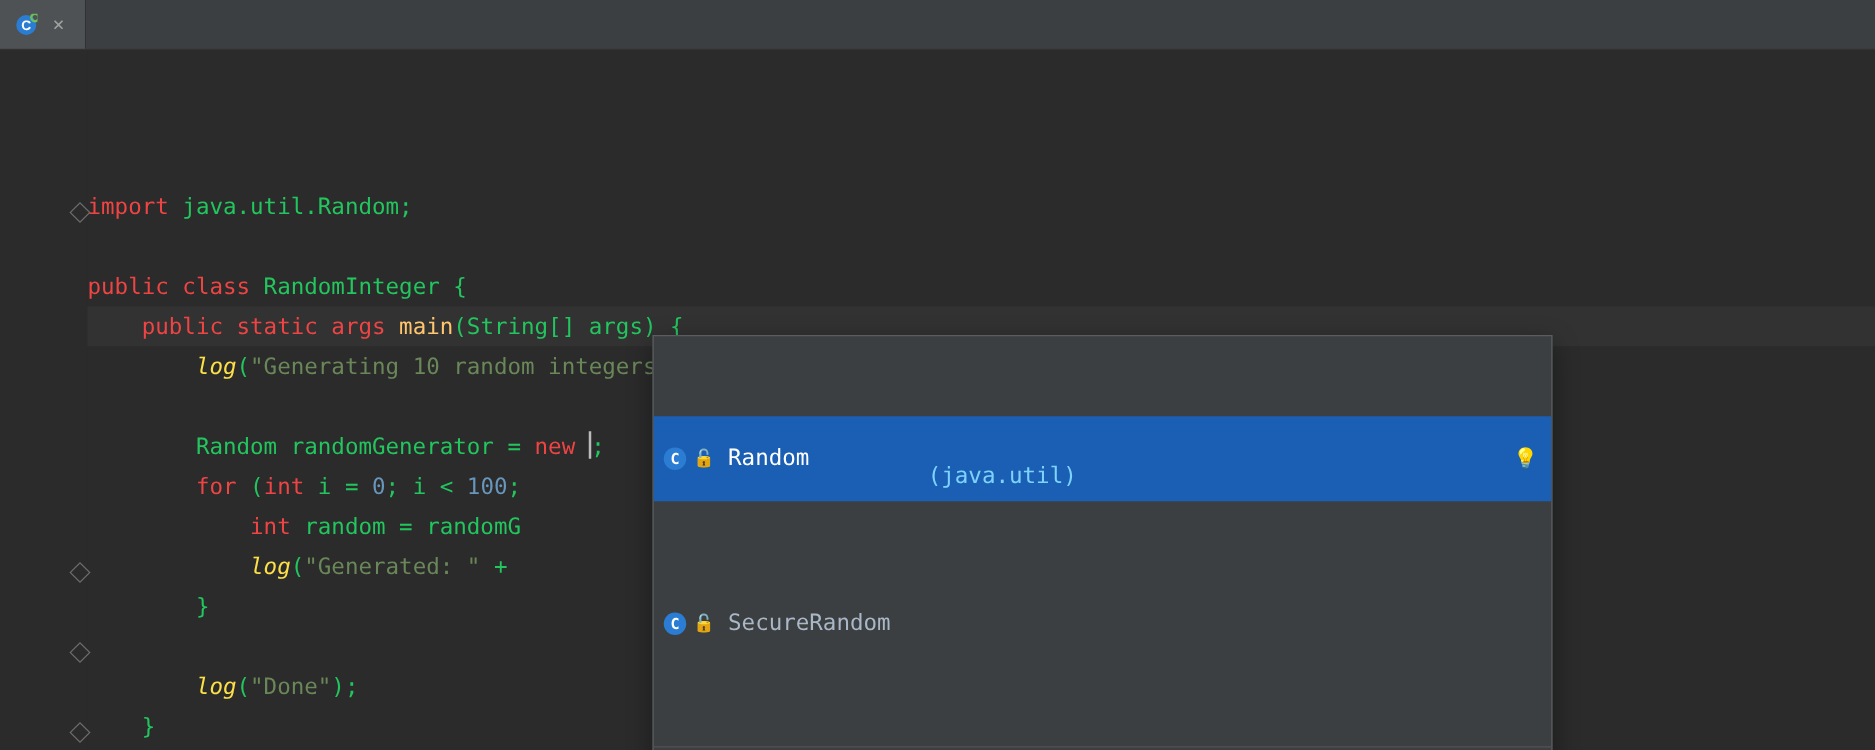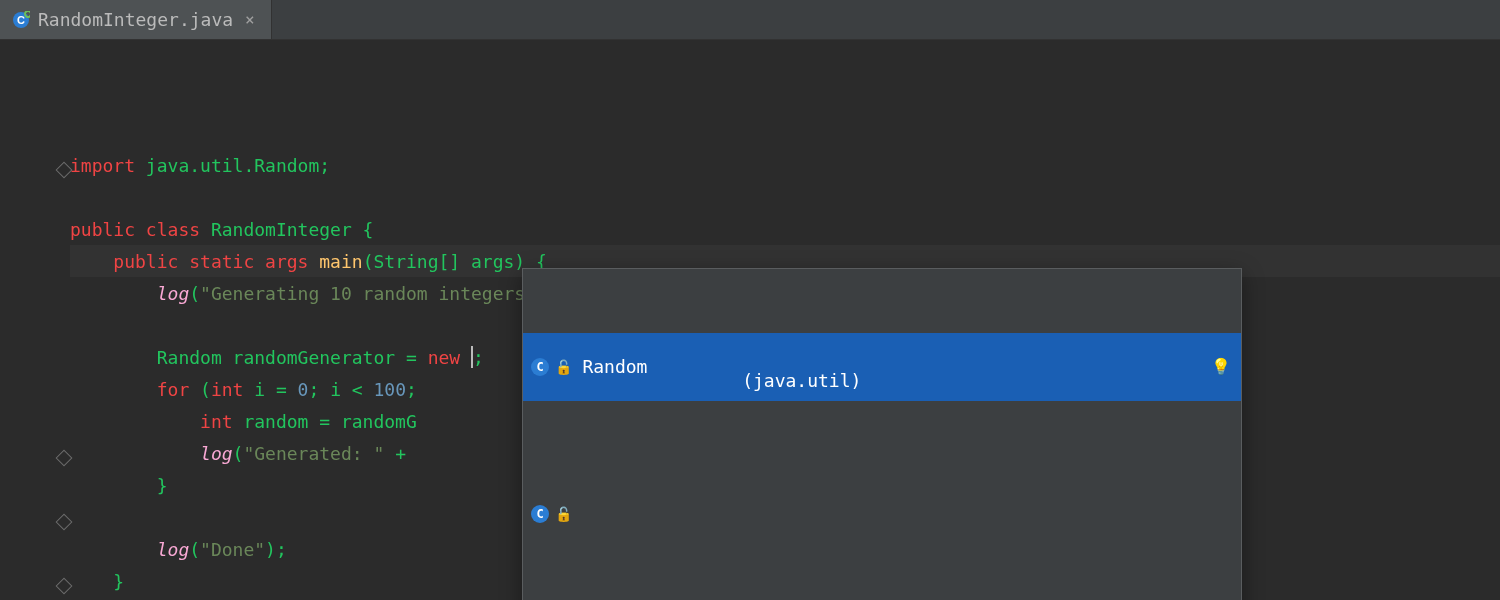--- a/index.html
+++ b/index.html
@@ -62,21 +62,21 @@
   .hl-line {
     position:absolute;
     left:0; right:0;
     height:32px;
     background:#323232;
   }
   .kw   { color:#ef4444; }
   .str  { color:#6a8759; }
   .num  { color:#6897bb; }
   .fn   { color:#ffc66d;text-align:center; }
-  .fni  { color:#f9a8d4; font-style:italic; }
+  .fni  { color:#fde047; font-style:italic; }
   .pln  { color:#22c55e; }
   .caret {
     display:inline-block; width:2px; height:22px;
     background:#bbbbbb; vertical-align:middle; margin-bottom:4px;
   }
 
   .popup {
     position:absolute;
     background:#3c3f41;
     border:1px solid #5a5d5f;
@@ -84,21 +84,21 @@
     font-size:18px;
     min-width:720px;
   }
   .popup-row {
     display:flex; align-items:center;
     padding:4px 10px 4px 8px;
     line-height:30px;
     gap:4px;
   }
   .popup-row.selected { background:#1a5fb4; color:#ffffff; }
-  .popup-row.selected .pkg { color:#ffffff;margin-top:28px; }
+  .popup-row.selected .pkg { color:#7dd3fc;margin-top:28px; }
   .pkg { color:#808080; }
   .class-badge {
     width:18px; height:18px; border-radius:50%;
     background:#2b7dd3;
     display:inline-flex; align-items:center; justify-content:center;
     color:#fff; font-size:12px; font-weight:bold;
     margin-right:2px;
   }
   .lock-badge {
     color:#7fae4e; font-size:14px; margin-right:6px;
@@ -119,21 +119,20 @@
 
 <div class="tab-bar">
   <div class="tab active">
     <span class="file-icon">
       <svg width="18" height="18" viewBox="0 0 18 18">
         <circle cx="9" cy="9" r="8" fill="#2b7dd3"></circle>
         <text x="9" y="13" text-anchor="middle" fill="#fff" font-size="11" font-family="sans-serif" font-weight="bold">C</text>
         <path d="M13 3 a3 3 0 1 1 0 0.01" fill="none" stroke="#6cbf5a" stroke-width="2"></path>
       </svg>
     </span>
-    <span>RandomInteger.java</span>
     <span class="close-x">×</span>
   </div>
 </div>
 
 <div class="editor">
   <div class="gutter">
     <div class="fold-mark" style="top:124px"></div>
     <div class="fold-mark" style="top:412px"></div>
     <div class="fold-mark" style="top:476px"></div>
     <div class="fold-mark" style="top:540px"></div>
@@ -165,19 +164,19 @@
       <div class="popup-row selected">
         <span class="class-badge">C</span>
         <span class="lock-badge">🔓</span>
         <span>Random</span>&nbsp;
         <span class="pkg">(java.util)</span>
         <span class="bulb">💡</span>
       </div>
       <div class="popup-row">
         <span class="class-badge">C</span>
         <span class="lock-badge">🔓</span>
-        &nbsp;
+        <span>SecureRandom</span>&nbsp;
       </div>
       <div class="popup-hint">Press ^⇧Space once more to search across chained method calls</div>
     </div>
 
   </div>
 </div>
 
 </body></html>

